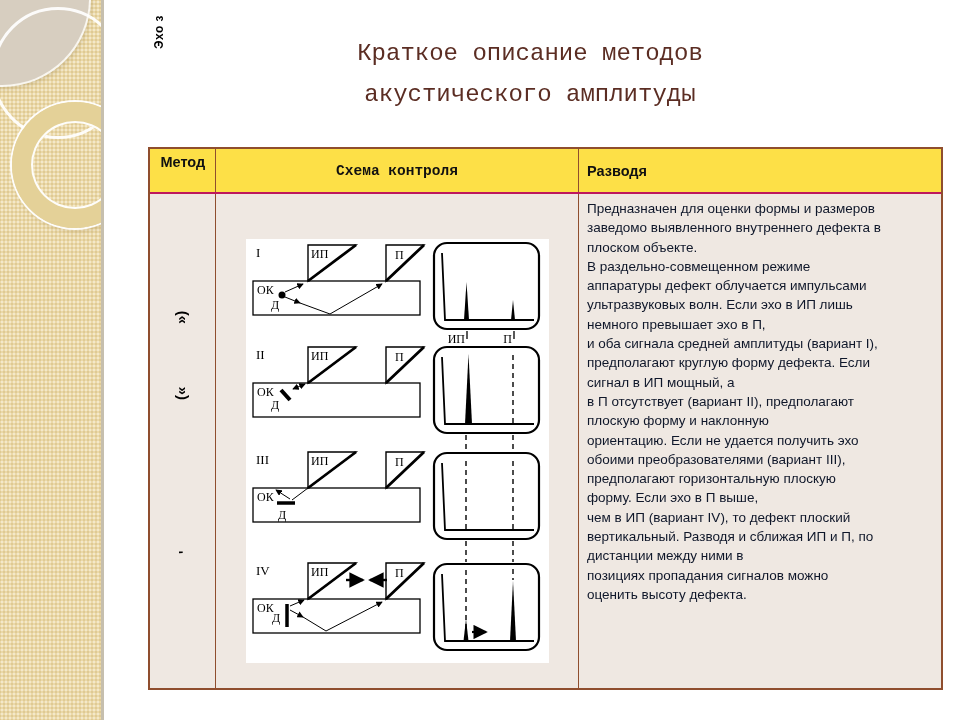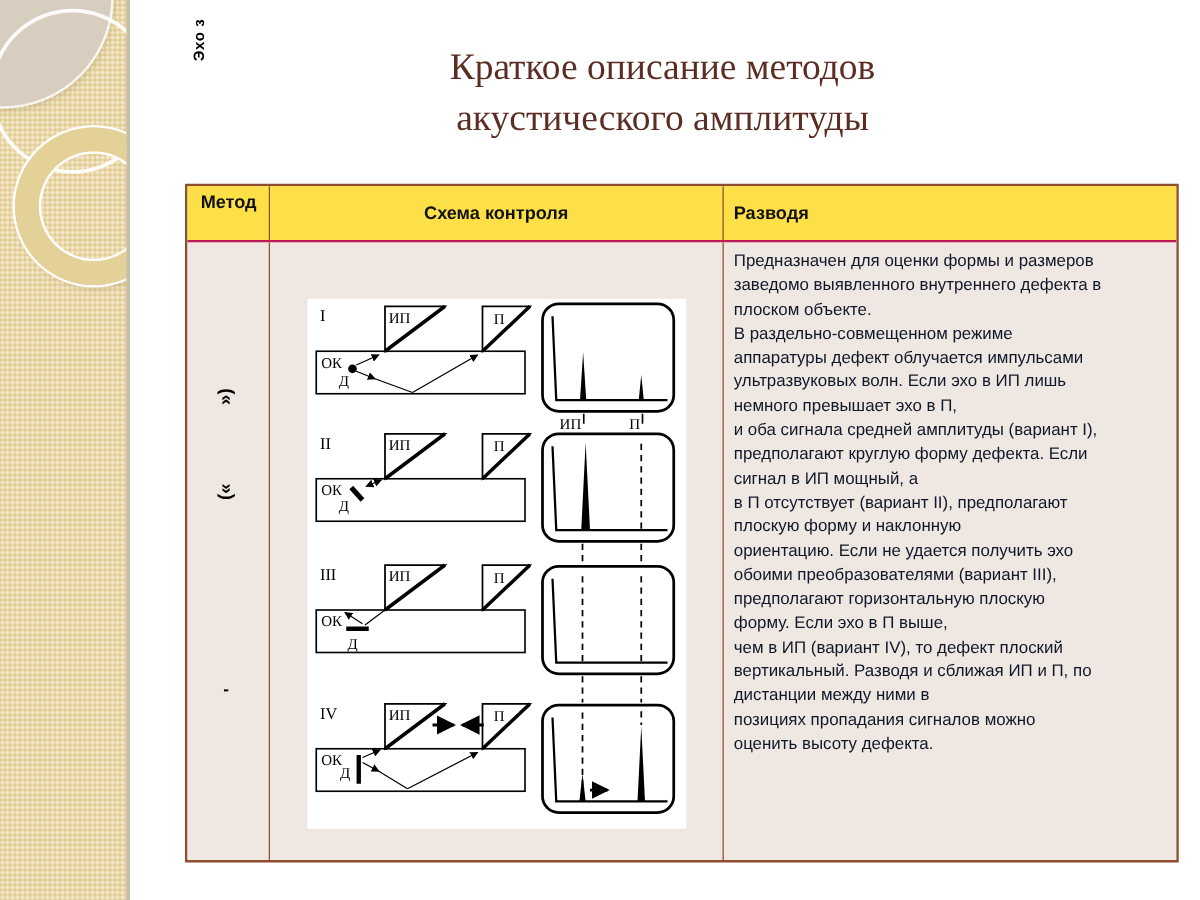--- a/index.html
+++ b/index.html
@@ -31,37 +31,37 @@
   }
   .donut-hole{position:absolute;inset:-2px;border-radius:50%;box-shadow:inset 0 0 0 2px rgba(255,255,255,.95);}
   
   .vlabel{
     position:absolute;left:152px;top:49px;transform:rotate(-90deg);transform-origin:0 0;
     font-size:12px;font-weight:bold;color:#000;white-space:nowrap;letter-spacing:.5px;
   }
   
   .title{
     position:absolute;left:115px;top:33px;width:830px;text-align:center;
-    color:#5b2d23;font-size:30px;line-height:41px;font-family:Liberation Serif, serif;
+    color:#5b2d23;font-size:24px;line-height:41px;font-family:Liberation Mono, monospace;
   }
   
   .tbl{
     position:absolute;left:148px;top:147px;width:795px;height:543px;
     border:2px solid #8f4e2e;box-sizing:border-box;display:flex;flex-direction:column;
   }
   .thr{display:flex;height:45px;background:#fde047;border-bottom:2px solid #be185d;box-sizing:border-box;}
   .tbr{display:flex;flex:1;background:#efe8e2;}
   .hc,.bc{box-sizing:border-box;}
   .hc{font-weight:bold;font-size:14.5px;color:#111;padding-top:5px;}
   .hc1,.bc1{width:66px;border-right:1.5px solid #8f4e2e;}
   .hc2,.bc2{width:363px;border-right:1.5px solid #8f4e2e;}
   .hc3,.bc3{flex:1;}
   .hc1{text-align:center;}
   .hc1 .wrapbox{display:inline-block;width:44px;line-height:17px;}
-  .hc2{text-align:center;line-height:34px;}
+  .hc2{text-align:center;line-height:34px;font-family:Liberation Mono, monospace;}
   .hc3{padding-left:8px;line-height:34px;}
   .bc1{position:relative;}
   .glyph{position:absolute;transform:rotate(-90deg);transform-origin:0 0;font-size:15px;font-weight:bold;color:#000;white-space:nowrap;}
   .g1{left:22px;top:130px;}
   .g2{left:22px;top:206px;}
   .g3{left:26px;top:360px;font-size:14px;}
   .bc2{position:relative;}
   .panel{position:absolute;left:30px;top:45px;width:303px;height:424px;background:#fff;}
   .bc3{padding:5px 8px 0 8px;font-size:13.5px;line-height:19.3px;color:#0f172a;white-space:pre-line;}
   svg text{font-family:"Liberation Serif",serif;fill:#000;}

